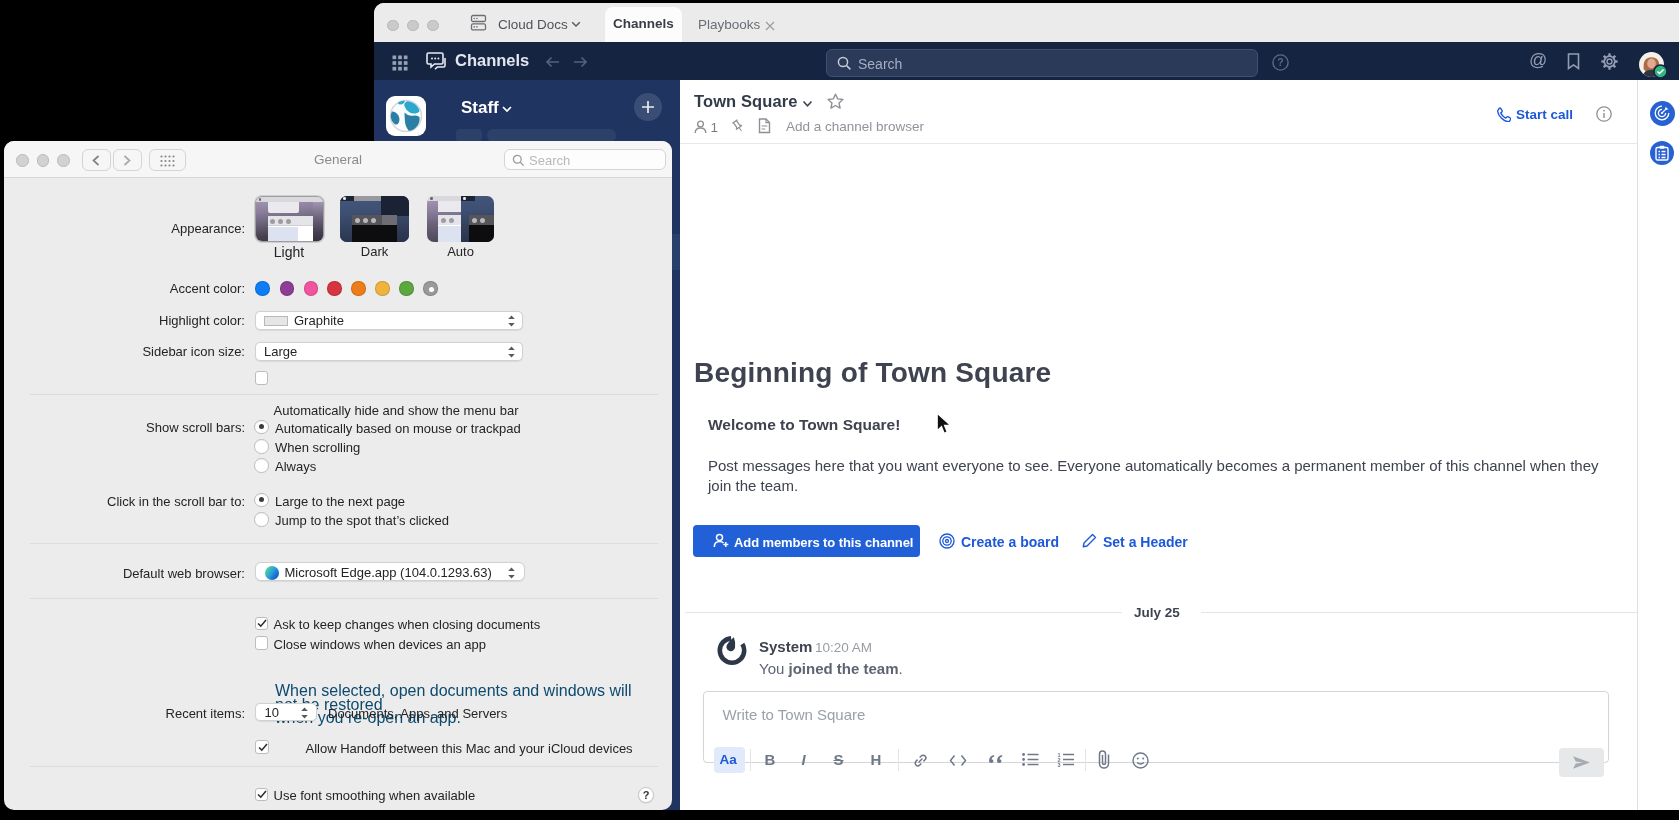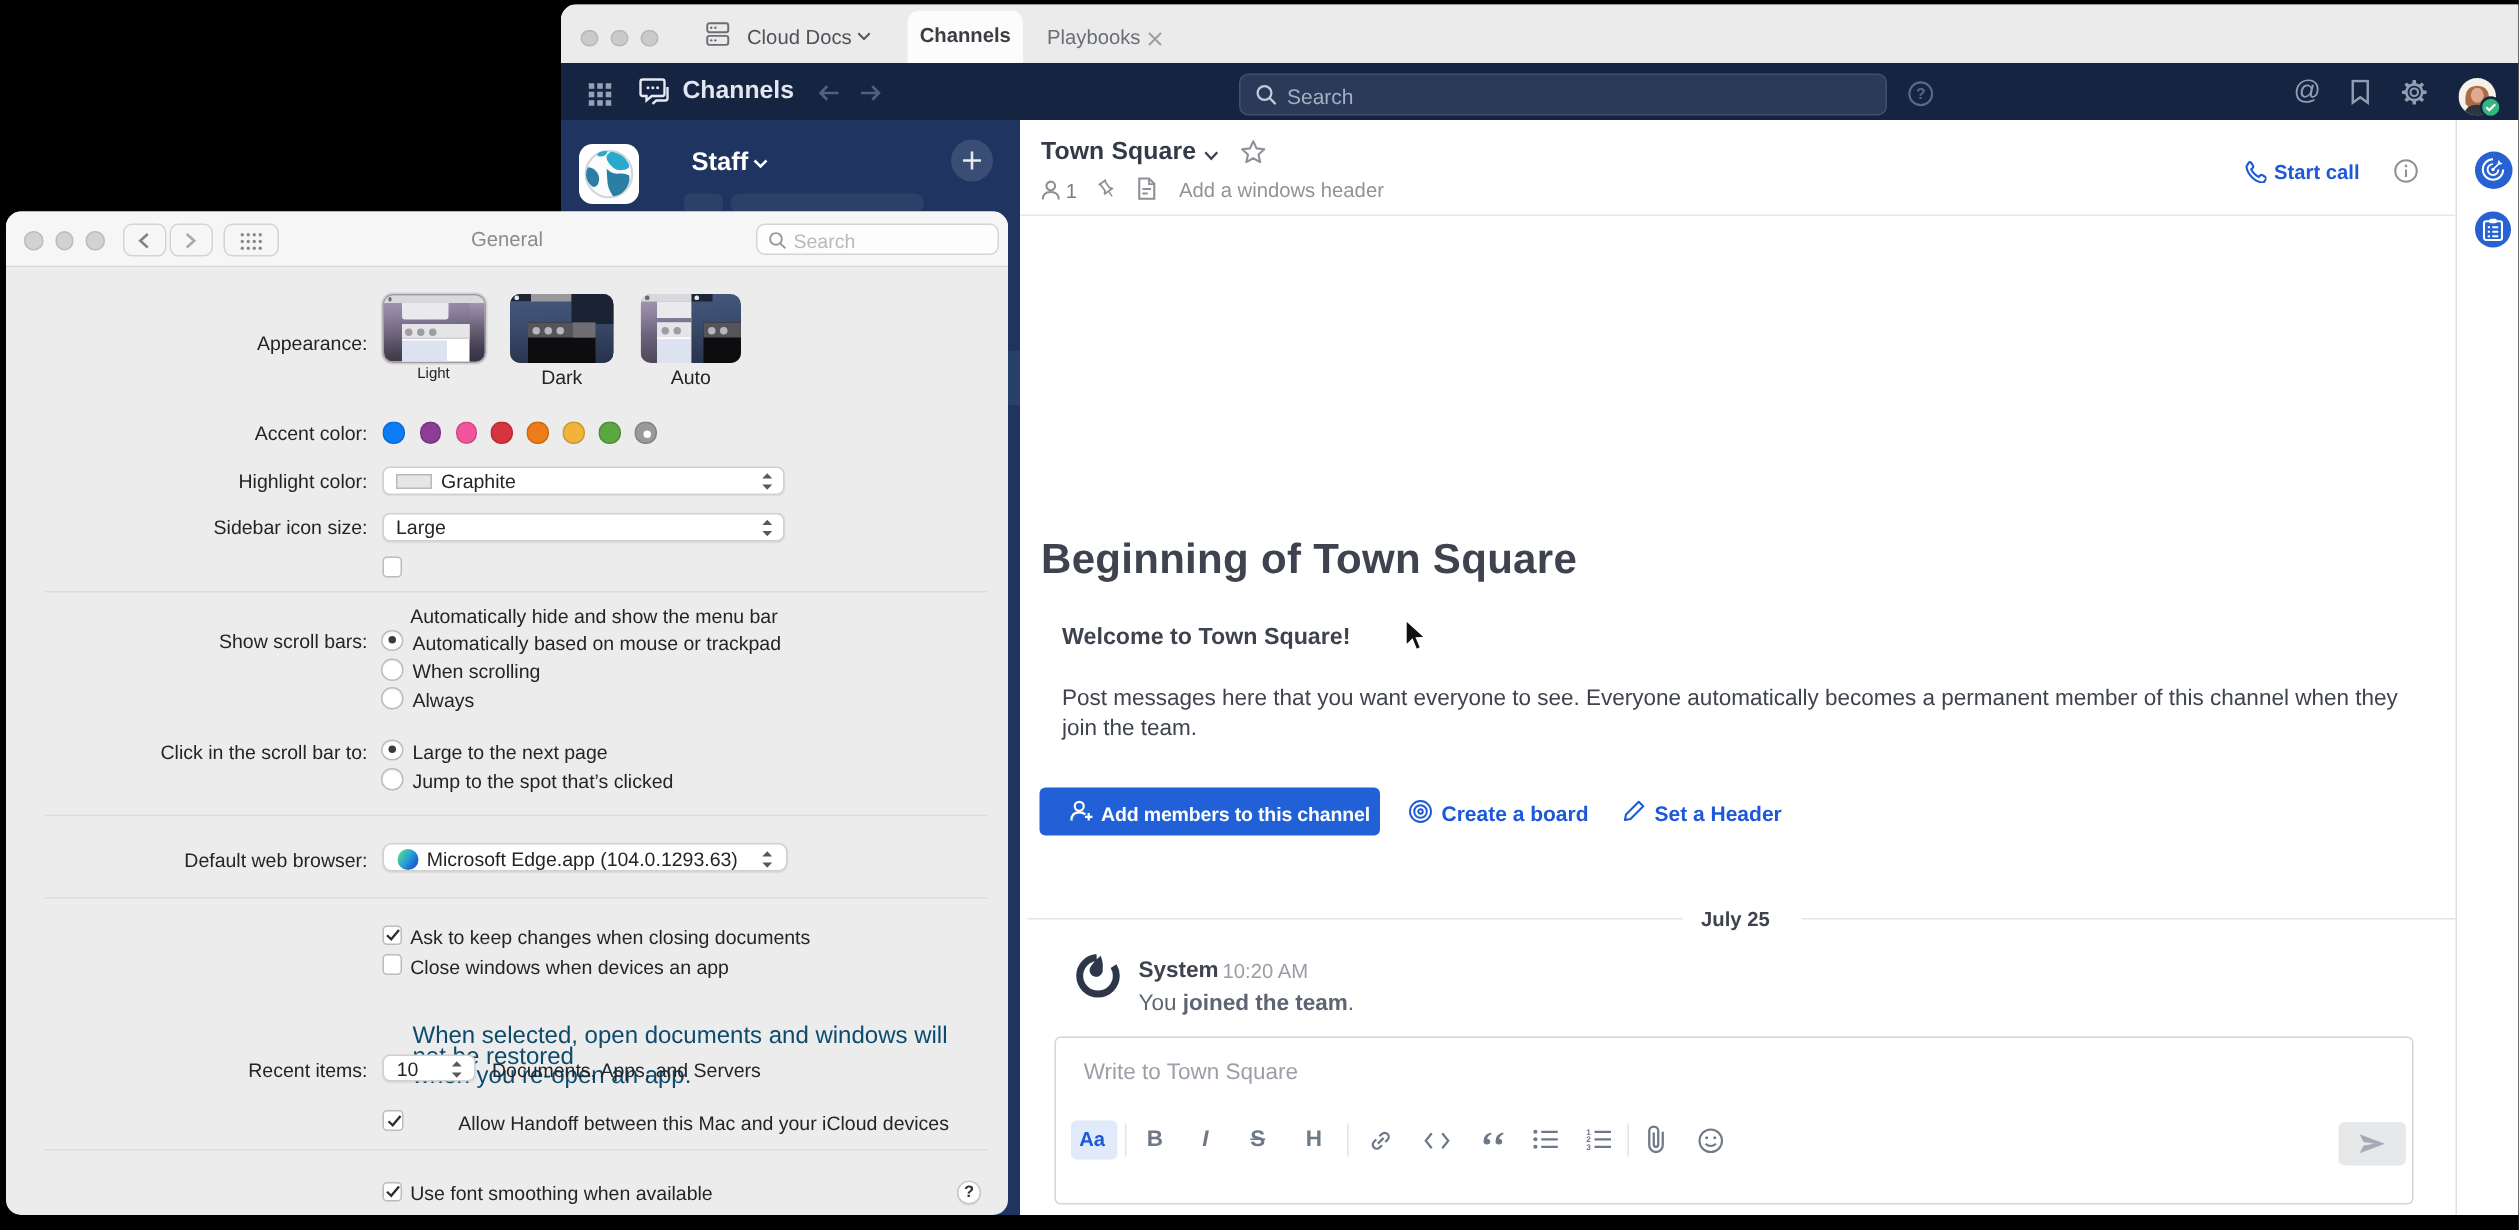--- a/index.html
+++ b/index.html
@@ -181,21 +181,21 @@
           </svg>
         <div class="abs" style="left:30.5px; top:40px; font-size:13.5px; color:#787d87;">1</div>
         <svg class="abs" style="left:49px; top:37px;" width="18" height="18" viewBox="-3 -3 30 30">
             <path d="M16,12V4H17V2H7V4H8V12L6,14V16H11.2V22H12.8V16H18V14L16,12M8.8,14L10,12.8V4H14V12.8L15.2,14H8.8Z" fill="#8d9096" transform="rotate(-35 12 12)"></path>
           </svg>
         <svg class="abs" style="left:78px; top:38px;" width="13" height="16" viewBox="0 0 13 16">
             <path d="M1.5 1 h6.5 l3.5 3.5 v10 h-10 z" fill="none" stroke="#8d9096" stroke-width="1.4"></path>
             <path d="M8 1 v3.7 h3.7" fill="none" stroke="#8d9096" stroke-width="1.2"></path>
             <path d="M3.6 8 h5.8 M3.6 11 h3.6" stroke="#8d9096" stroke-width="1.2"></path>
           </svg>
-        <div class="abs" style="left:106px; top:39px; font-size:13.5px; color:#8f939a;">Add a windows header</div>
+        <div class="abs" style="left:106px; top:39px; font-size:13.5px; color:#8f939a;">Add a channel browser</div>
 
         <svg class="abs" style="left:816px; top:27px;" width="15" height="15" viewBox="0 0 15 15">
             <path d="M3.2 1.3 q1-0.6 1.6 0.3 l1.2 1.9 q0.5 0.9-0.3 1.6 l-0.9 0.8 q0.7 1.6 2.1 3 q1.4 1.4 3 2.1 l0.8-0.9 q0.7-0.8 1.6-0.3 l1.9 1.2 q0.9 0.6 0.3 1.6 l-0.9 1.4 q-0.6 0.8-1.6 0.7 q-3.6-0.5-6.7-3.6 q-3.1-3.1-3.6-6.7 q-0.1-1 0.7-1.6 z" fill="none" stroke="#1c58d9" stroke-width="1.4"></path>
           </svg>
         <div class="abs" style="left:836px; top:27px; font-size:13.5px; font-weight:600; color:#1c58d9;">Start call</div>
         <svg class="abs" style="left:916px; top:26px;" width="16" height="16" viewBox="0 0 16 16">
             <circle cx="8" cy="8" r="7.2" fill="none" stroke="#8d9096" stroke-width="1.3"></circle>
             <circle cx="8" cy="4.6" r="0.9" fill="#8d9096"></circle>
             <path d="M8 7 v5" stroke="#8d9096" stroke-width="1.4"></path>
           </svg>
@@ -231,21 +231,21 @@
         <div class="abs" style="left:454px; top:525px; font-size:13.5px; font-weight:700; color:#3f4350;">July 25</div>
 
         <svg class="abs" style="left:36px; top:554px;" width="32" height="32" viewBox="0 0 32 32">
           <circle cx="16" cy="16.5" r="12.2" fill="none" stroke="#2d3748" stroke-width="4.6" stroke-dasharray="60.5 13.2" stroke-dashoffset="4.3"></circle>
           <path d="M17.8 3.2 Q19.8 8.6 19.1 12.0 A4.4 4.4 0 1 1 11.5 9.9 Q13.5 6.8 17.8 3.2 Z" fill="#2d3748"></path>
         </svg>
         <div class="abs" style="left:79px; top:558px; font-size:15px; font-weight:700; color:#3f4350;">System</div>
         <div class="abs" style="left:135px; top:560px; font-size:13.5px; color:#999da5;">10:20 AM</div>
         <div class="abs" style="left:79px; top:580px; font-size:15px; color:#5d6573;">You <b style="font-weight:600;">joined the team</b>.</div>
 
-        <div class="abs" style="left:22.5px; top:611px; width:906px; height:112px; border:1px solid #d4d5d8; border-radius:4px; background:#fff;">
+        <div class="abs" style="left:22.5px; top:611px; width:906px; height:72px; border:1px solid #d4d5d8; border-radius:4px; background:#fff;">
           <div class="abs" style="left:19px; top:14px; font-size:15px; color:#9a9fa8;">Write to Town Square</div>
 
           <div class="abs" style="left:10px; top:55px; width:31px; height:26px; background:#e0eafa; border-radius:4px;">
             <span class="abs" style="left:6px; top:5px; font-size:13.5px; font-weight:700; color:#1c58d9;">Aa</span>
           </div>
           <div class="abs" style="left:46.5px; top:57px; width:1px; height:22px; background:#e3e3e5;"></div>
           <span class="abs" style="left:61px; top:59px; font-size:15px; font-weight:700; color:#6f7887;">B</span>
           <span class="abs" style="left:98px; top:59px; font-size:15px; font-weight:700; font-style:italic; color:#6f7887;">I</span>
           <span class="abs" style="left:130px; top:59px; font-size:15px; font-weight:700; color:#6f7887; text-decoration:line-through;">S</span>
           <span class="abs" style="left:167px; top:59px; font-size:15px; font-weight:700; color:#6f7887;">H</span>
@@ -417,21 +417,21 @@
         <div class="abs" style="left:-34px; top:0; width:67px; height:46px; background:linear-gradient(175deg,#45597e 0%,#3d4f72 35%,#33415d 65%,#27314a 100%);"></div>
         <div class="abs" style="left:0; top:0; width:14px; height:5px; background:#1d2433;"></div>
         <div class="abs" style="left:2px; top:1px; width:2.5px; height:2.5px; border-radius:50%; background:#e8e8ea;"></div>
         <div class="abs" style="left:8px; top:19px; width:25px; height:27px; background:#0d0d0f;">
           <div class="abs" style="left:0; top:0; width:100%; height:10px; background:#555459;"></div>
           <div class="abs" style="left:3px; top:2.5px; width:5px; height:5px; border-radius:50%; background:#b8b8bc;"></div>
           <div class="abs" style="left:11px; top:2.5px; width:5px; height:5px; border-radius:50%; background:#b8b8bc;"></div>
         </div>
       </div>
     </div>
-    <div class="abs" style="left:250.5px; top:103px; width:69px; text-align:center; font-size:10px; color:#242426;">Light</div>
+    <div class="abs" style="left:250.5px; top:103px; width:69px; text-align:center; font-size:14px; color:#242426;">Light</div>
     <div class="abs" style="left:336px; top:103px; width:69px; text-align:center; font-size:13px; color:#242426;">Dark</div>
     <div class="abs" style="left:423px; top:103px; width:67px; text-align:center; font-size:13px; color:#242426;">Auto</div>
 
     <div class="plabel" style="left:0; top:140px; width:241px;">Accent color:</div>
     <div class="abs" style="left:251.2px; top:140.2px; width:14.5px; height:14.5px; border-radius:50%; background:#0d7df7; border:0.5px solid rgba(0,0,0,0.15);"></div>
     <div class="abs" style="left:275.7px; top:140.2px; width:14.5px; height:14.5px; border-radius:50%; background:#8e3d95; border:0.5px solid rgba(0,0,0,0.15);"></div>
     <div class="abs" style="left:299.8px; top:140.2px; width:14.5px; height:14.5px; border-radius:50%; background:#f2559e; border:0.5px solid rgba(0,0,0,0.15);"></div>
     <div class="abs" style="left:323.2px; top:140.2px; width:14.5px; height:14.5px; border-radius:50%; background:#d7343f; border:0.5px solid rgba(0,0,0,0.15);"></div>
     <div class="abs" style="left:347.2px; top:140.2px; width:14.5px; height:14.5px; border-radius:50%; background:#ee7c18; border:0.5px solid rgba(0,0,0,0.15);"></div>
     <div class="abs" style="left:371.1px; top:140.2px; width:14.5px; height:14.5px; border-radius:50%; background:#f0b43c; border:0.5px solid rgba(0,0,0,0.15);"></div>

